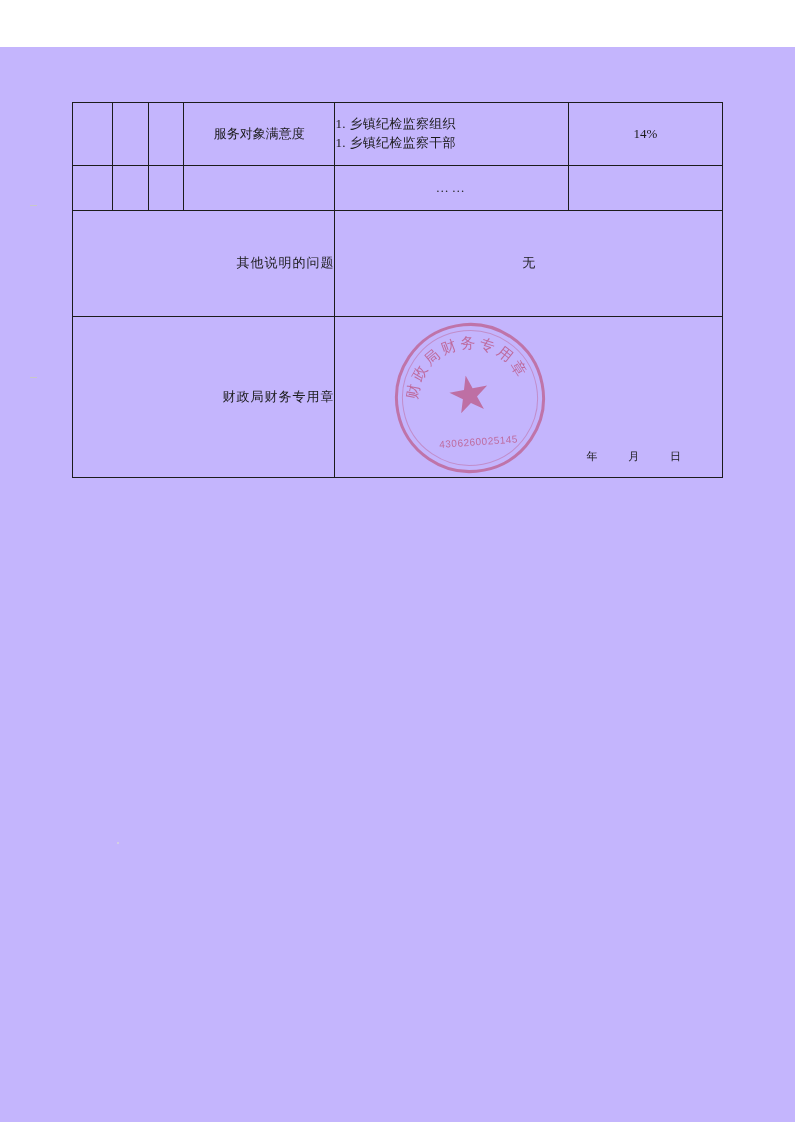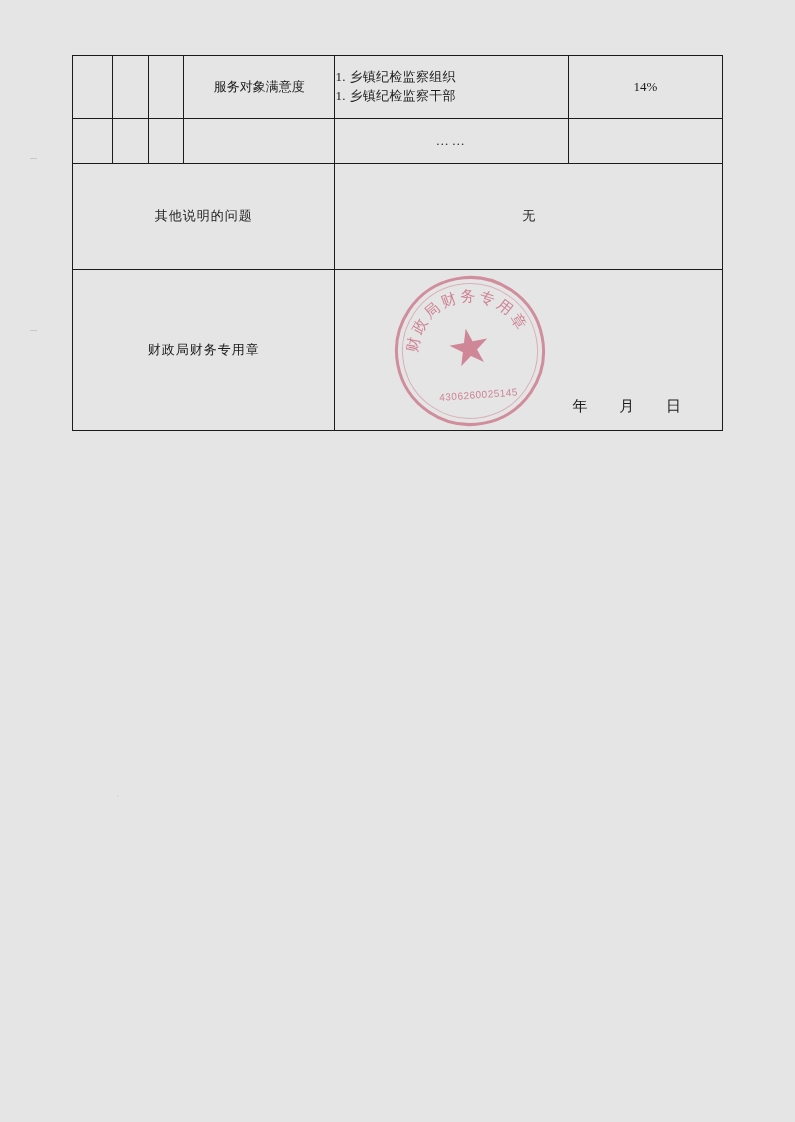--- a/index.html
+++ b/index.html
@@ -12,21 +12,22 @@
     height: 1122px;
     position: relative;
     font-family: "Liberation Serif", "DejaVu Serif", serif;
     color: #1a1a1a;
     overflow: hidden;
   }
 
   .page {
     position: absolute;
     inset: 0;
-    background: #e5e5e5;
+    background: #c4b5fd;
+    margin-top: 47px;
   }
 
   
   .speck {
     position: absolute;
     background: #d8d8d8;
     border-radius: 50%;
   }
   .edge-mark {
     position: absolute;
@@ -60,21 +61,21 @@
 
   .row-top td { height: 62px; }
   .row-dots td { height: 44px; }
   .row-other td { height: 105px; }
   .row-opinion td { height: 160px; }
 
   .cell-center {
     text-align: center;
   }
   .cell-label {
-    text-align: center;
+    text-align: right;
     letter-spacing: 1px;
   }
   .cell-list {
     padding: 6px 4px 6px 7px;
     text-align: left;
     letter-spacing: 0.3px;
     font-family: Liberation Serif, serif;
   }
   .cell-list div { white-space: nowrap; }
 
@@ -99,21 +100,21 @@
   
   .opinion-body {
     position: relative;
     height: 100%;
     width: 100%;
   }
   .date-line {
     position: absolute;
     right: 40px;
     bottom: 12px;
-    font-size: 15px;
+    font-size: 11px;
     letter-spacing: 1px;
     white-space: nowrap;
   }
   .date-line span { margin-left: 26px; }
   .date-line span:first-child { margin-left: 0; }
 
   
   .seal {
     position: absolute;
     left: 60px;

